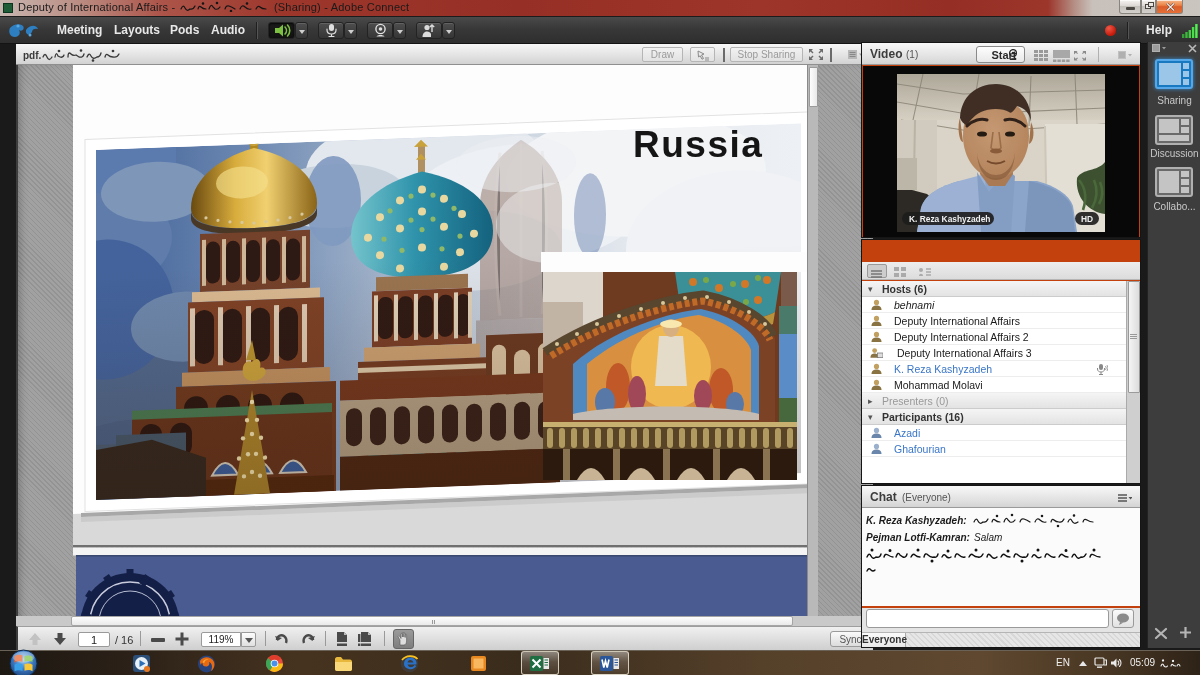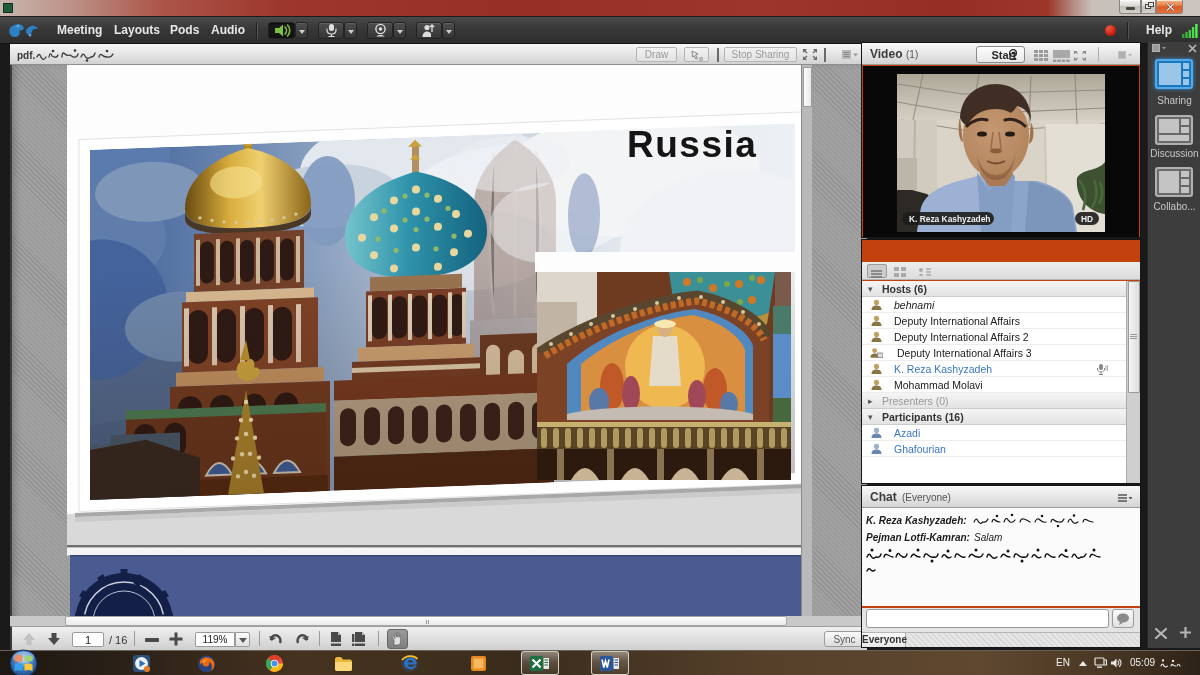--- a/index.html
+++ b/index.html
@@ -10,21 +10,21 @@
 #titlebar .ttext{position:absolute;left:18px;top:1px;font-size:11px;color:#1a1a1a;white-space:nowrap;letter-spacing:.2px}
 
 .winbtn{position:absolute;top:0;height:14px;border:1px solid #88847e;border-top:none;background:linear-gradient(#f6f4f2,#dcd8d4 45%,#c4c0bc 50%,#d4d0cc);box-shadow:inset 0 1px 0 rgba(255,255,255,.7)}
 
 #menubar{left:0;top:16px;width:1200px;height:28px;background:linear-gradient(#4a4a4a,#383838 45%,#2e2e2e);border-top:1px solid #1c1c1c;border-bottom:1px solid #141414}
 .menuitem{position:absolute;top:6px;font-size:12px;font-weight:bold;color:#e8e8e8}
 .abtn{position:absolute;top:5px;height:17px;background:linear-gradient(#4e4e4e,#353535);border:1px solid #232323;border-radius:3px;box-shadow:inset 0 1px 0 rgba(255,255,255,.12)}
 .abtn.dd{width:13px}
 .abtn.dd:after{content:"";position:absolute;left:3px;top:7px;border-left:3.5px solid transparent;border-right:3.5px solid transparent;border-top:4px solid #cfcfcf}
 
-#sharepod{left:10px;top:44px;width:857px;height:606px;background:#fdba74}
+#sharepod{left:16px;top:44px;width:857px;height:606px;background:#fdba74}
 #shHeader{left:0;top:0;width:857px;height:21px;background:linear-gradient(#f7f7f7,#dedede 70%,#d2d2d2);border-bottom:1px solid #8f8f8f}
 .shbtn{position:absolute;top:3px;height:15px;border:1px solid #b5b5b5;border-radius:2px;background:linear-gradient(#f2f2f2,#e2e2e2);color:#9a9a9a;font-size:10px;text-align:center;line-height:14px}
 #shContent{left:0;top:21px;width:857px;height:561px;background:repeating-linear-gradient(45deg,#a1a1a1 0 2.5px,#939393 2.5px 3.5px);border-left:2px solid #3c3c3c;overflow:hidden;box-shadow:inset 6px 0 8px -4px rgba(0,0,0,.25)}
 #vscroll{left:789px;top:0px;width:11px;height:561px;background:#b9b9b9;border-left:1px solid #8a8a8a}
 #vthumb{position:absolute;left:1px;top:2px;width:9px;height:40px;background:linear-gradient(90deg,#fdfdfd,#e8e8e8);border:1px solid #9a9a9a;border-radius:1px}
 #hscrollrow{left:0px;top:572px;width:857px;height:10px;background:#c9c9c9}
 #hthumb{position:absolute;left:55px;top:0px;width:722px;height:10px;background:linear-gradient(#fdfdfd,#e9e9e9);border:1px solid #a5a5a5;border-radius:2px}
 
 #pdfbar{left:0;top:582px;width:857px;height:24px;background:linear-gradient(#f0f0f0,#dcdcdc 60%,#cfcfcf);border-top:1px solid #9e9e9e;border-left:2px solid #3c3c3c}
 .tsep{position:absolute;top:4px;width:1px;height:15px;background:#9a9a9a}
@@ -43,20 +43,29 @@
 .dockicon{position:absolute;left:7px;width:38px;height:30px;border-radius:3px}
 .docklabel{position:absolute;width:53px;left:0;text-align:center;font-size:10px;color:#c8c8c8}
 
 #taskbar{left:0;top:650px;width:1200px;height:25px;background:linear-gradient(90deg,#1d1812 0,#2a2018 120px,#46331f 300px,#3a2c1c 520px,#55402a 760px,#604830 980px,#4a3824 1100px,#2e2318 1200px);border-top:1px solid #6b6257}
 .tbicon{position:absolute;top:3px;width:19px;height:19px}
 </style></head>
 <body>
 <div id="stage">
   <div class="abs" id="titlebar">
     <div style="position:absolute;left:3px;top:3px;width:10px;height:10px;background:#1f5c38;border:1px solid #0c3520"></div>
+    <div class="ttext">Deputy of International Affairs - <svg width="92" height="11" viewBox="0 0 92 11" style="vertical-align:-1px">
+          <g stroke="#151515" stroke-width="1.2" fill="none" stroke-linecap="round">
+            <path d="M2 8 q2 -5 4 -1 t5 1 q3 1 5 -3 M19 8 q1 -4 3 -2 t5 2 M30 8 q2 -6 4 -2 l2 2 q3 1 5 -2 M46 8 q1 -4 4 -3 t6 3 M61 8 q2 -5 5 -2 t6 2 M77 8 q2 -4 4 -2 t6 2"></path>
+            <circle cx="24" cy="2.5" r="0.7" fill="#151515"></circle>
+            <circle cx="38" cy="2" r="0.7" fill="#151515"></circle>
+            <circle cx="68" cy="2.5" r="0.7" fill="#151515"></circle>
+            <circle cx="52" cy="10" r="0.7" fill="#151515"></circle>
+          </g>
+        </svg> (Sharing) - Adobe Connect</div>
     <div class="winbtn" style="left:1119px;width:22px;border-radius:0 0 0 3px">
         <div style="position:absolute;left:6px;top:7px;width:9px;height:3px;background:#4a4642;border-radius:1px"></div>
       </div>
     <div class="winbtn" style="left:1141px;width:15px">
         <div style="position:absolute;left:3px;top:4px;width:6px;height:5px;border:1.4px solid #4a4642;background:#e8e4e0"></div>
         <div style="position:absolute;left:5.5px;top:2px;width:6px;height:5px;border:1.4px solid #4a4642;background:#e8e4e0"></div>
       </div>
     <div class="winbtn" style="left:1156px;width:27px;border-radius:0 0 3px 0;background:linear-gradient(#f4b88c,#ec8448 40%,#d85c28 52%,#e87038)">
         <svg width="27" height="14" viewBox="0 0 27 14" style="position:absolute;left:0;top:0">
           <path d="M10 3.5 L17 10.5 M17 3.5 L10 10.5" stroke="#5a423a" stroke-width="2.2"></path>

